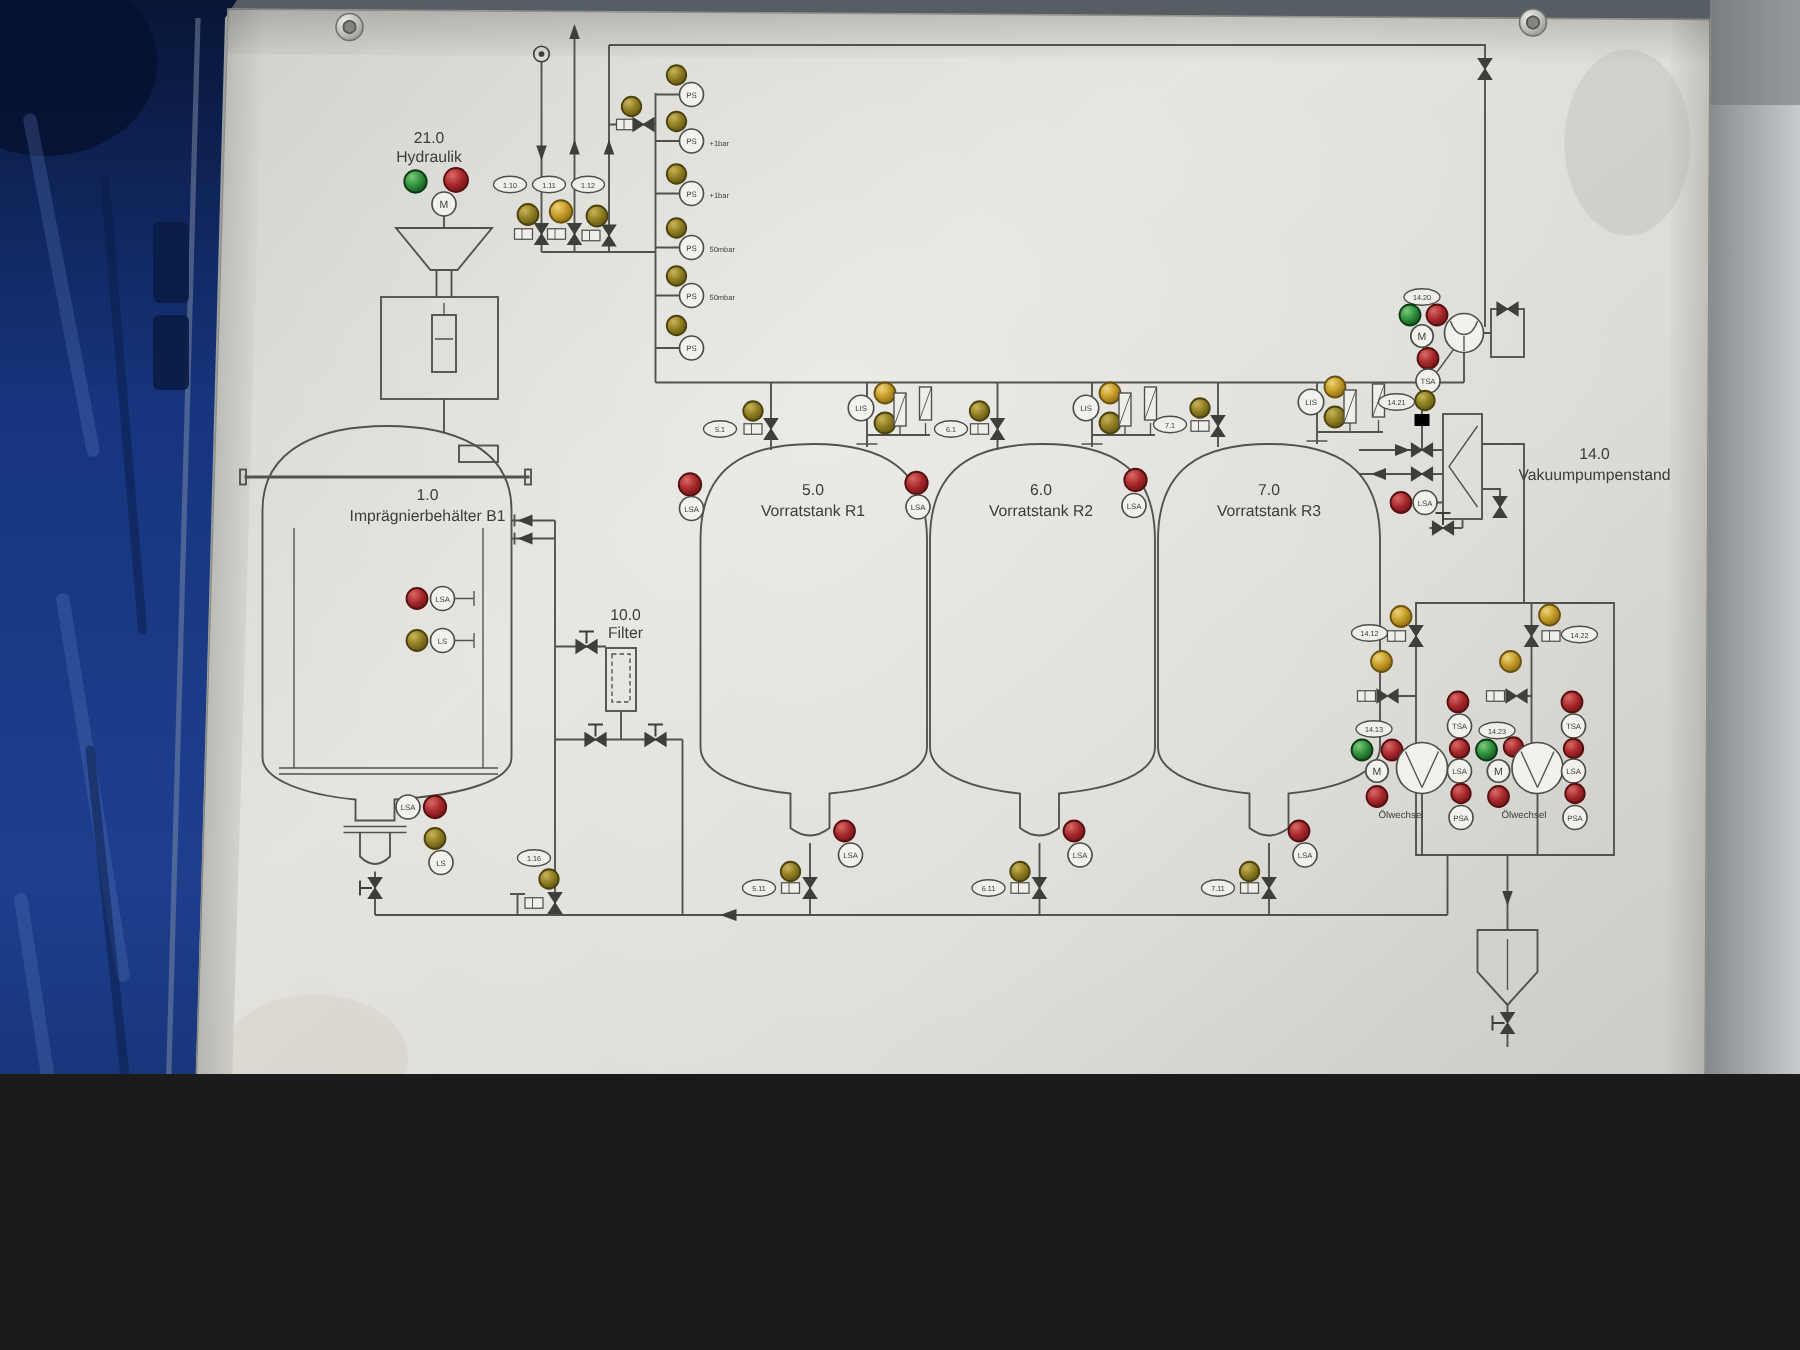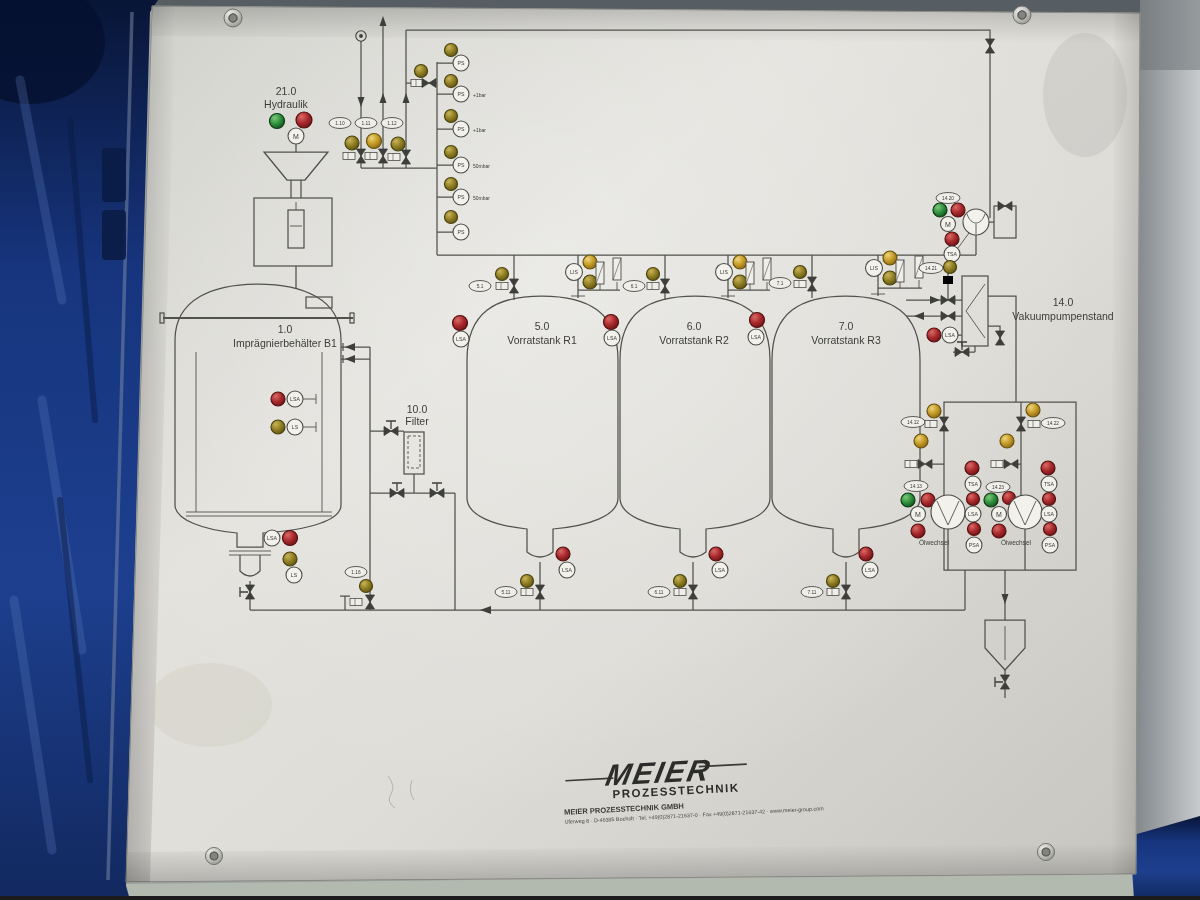--- a/index.html
+++ b/index.html
@@ -1,16 +1,16 @@
 <!DOCTYPE html>
 <html><head>
 <meta charset="utf-8">
 <style>
   html,body{margin:0;padding:0;background:#1b1b1b;}
-  .photo{position:relative;width:1200px;height:896px;overflow:hidden;}
+  .photo{position:relative;width:1200px;height:716px;overflow:hidden;}
   svg{display:block;}
   text{font-family:"Liberation Sans",sans-serif;fill:#3c3c38;}
   .p{fill:none;stroke:#52524d;stroke-width:1.25;}
   .p2{fill:none;stroke:#52524d;stroke-width:2;}
   .pt{fill:none;stroke:#52524d;stroke-width:.9;}
   .ic{fill:#f2f1eb;stroke:#4c4c48;stroke-width:1.1;}
   .ov{fill:#efeee8;stroke:#4c4c48;stroke-width:.9;}
   .ltR{fill:url(#gR);stroke:#54100f;stroke-width:1.2;}
   .ltG{fill:url(#gG);stroke:#0d3a14;stroke-width:1.2;}
   .ltY{fill:url(#gY);stroke:#6a520f;stroke-width:1.2;}

